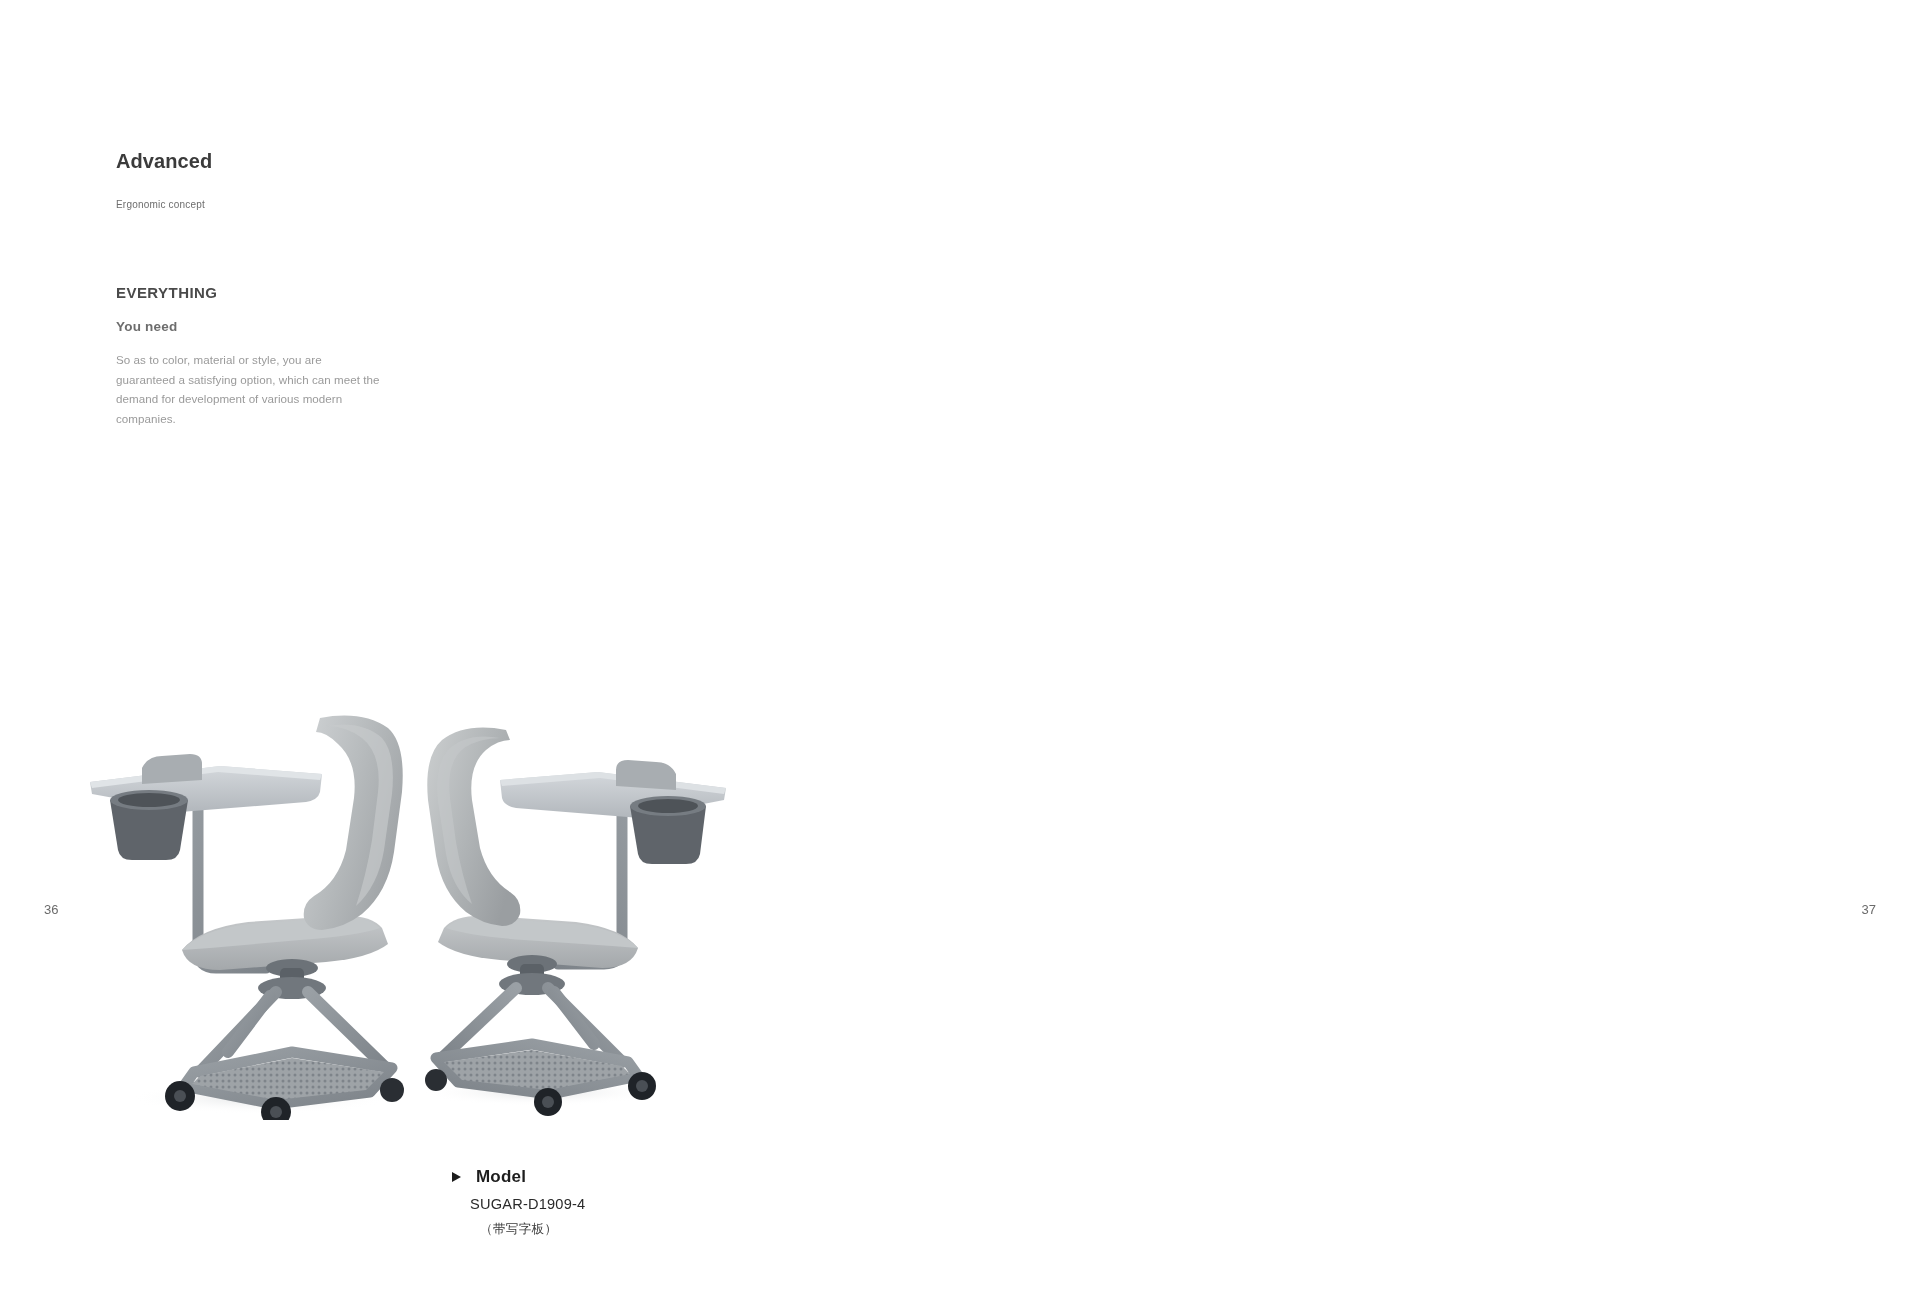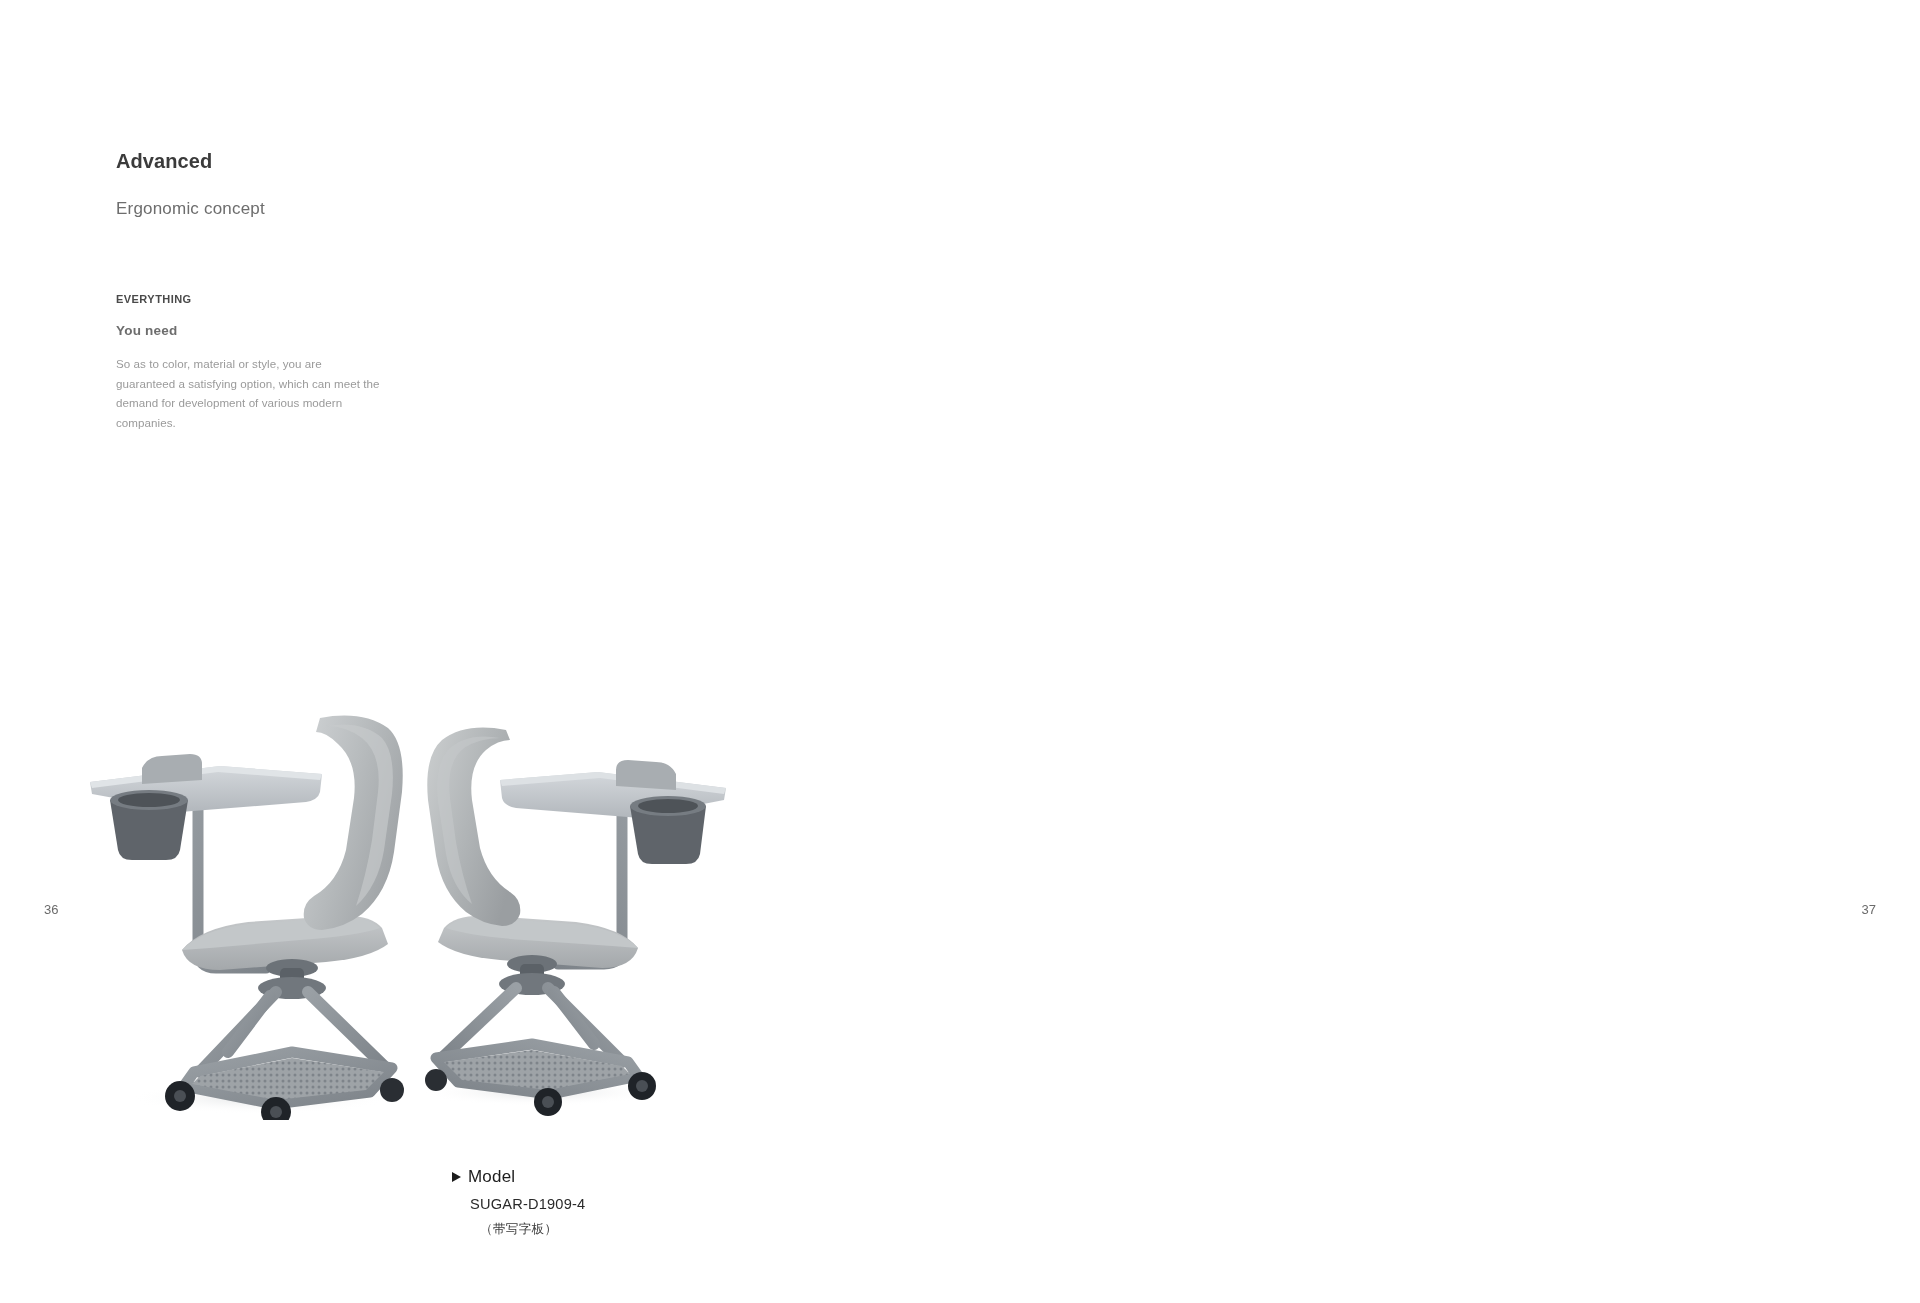--- a/index.html
+++ b/index.html
@@ -7,31 +7,31 @@
        font-family:"Liberation Sans","DejaVu Sans",sans-serif;
        -webkit-font-smoothing:antialiased;}
 
   .page{position:absolute;top:0;width:960px;height:950px;background:#fff;}
   .page-left{left:0;}
   .page-right{left:960px;}
 
   
   .textcol{position:absolute;left:116px;top:150px;width:265px;}
   .h-adv{font-size:20px;font-weight:bold;color:#3b3b3b;letter-spacing:.1px;margin:0 0 26px 0;}
-  .sub-erg{font-size:17px;color:#6d6d6d;font-weight:400;margin:0 0 16px 0;letter-spacing:.2px;}
+  .sub-erg{font-size:10px;color:#6d6d6d;font-weight:400;margin:0 0 16px 0;letter-spacing:.2px;}
   .para{font-size:11.6px;line-height:19.6px;color:#9a9a9a;margin:0;letter-spacing:.05px;}
-  .h-every{font-size:11px;font-weight:bold;color:#4a4a4a;letter-spacing:.45px;margin:74px 0 18px 0;}
+  .h-every{font-size:15px;font-weight:bold;color:#4a4a4a;letter-spacing:.45px;margin:74px 0 18px 0;}
   .sub-need{font-size:13.5px;color:#6d6d6d;margin:0 0 16px 0;letter-spacing:.2px;font-weight:bold;}
 
   
   .model-cap{position:absolute;}
   .model-line{display:flex;align-items:center;gap:7px;}
   .tri{width:0;height:0;border-left:9px solid #1d1d1d;border-top:5.5px solid transparent;
        border-bottom:5.5px solid transparent;}
-  .model-word{font-size:17px;font-weight:normal;color:#1d1d1d;letter-spacing:.2px;}
+  .model-word{font-size:17px;font-weight:bold;color:#1d1d1d;letter-spacing:.2px;margin-left:8px;}
   .model-code{font-size:14.6px;color:#2a2a2a;letter-spacing:.2px;margin-top:9px;}
   .model-cn{font-size:12.6px;color:#3a3a3a;margin-top:9px;letter-spacing:.3px;}
   #cap-bottom{left:452px;top:1167px;}
   #cap-bottom .model-code{margin-left:18px;}
   #cap-bottom .model-cn{margin-left:28px;}
 
   
   .pgnum{position:absolute;bottom:33px;font-size:13px;color:#6b6b6b;}
   #pg-left{left:44px;}
   #pg-right{right:44px;}

